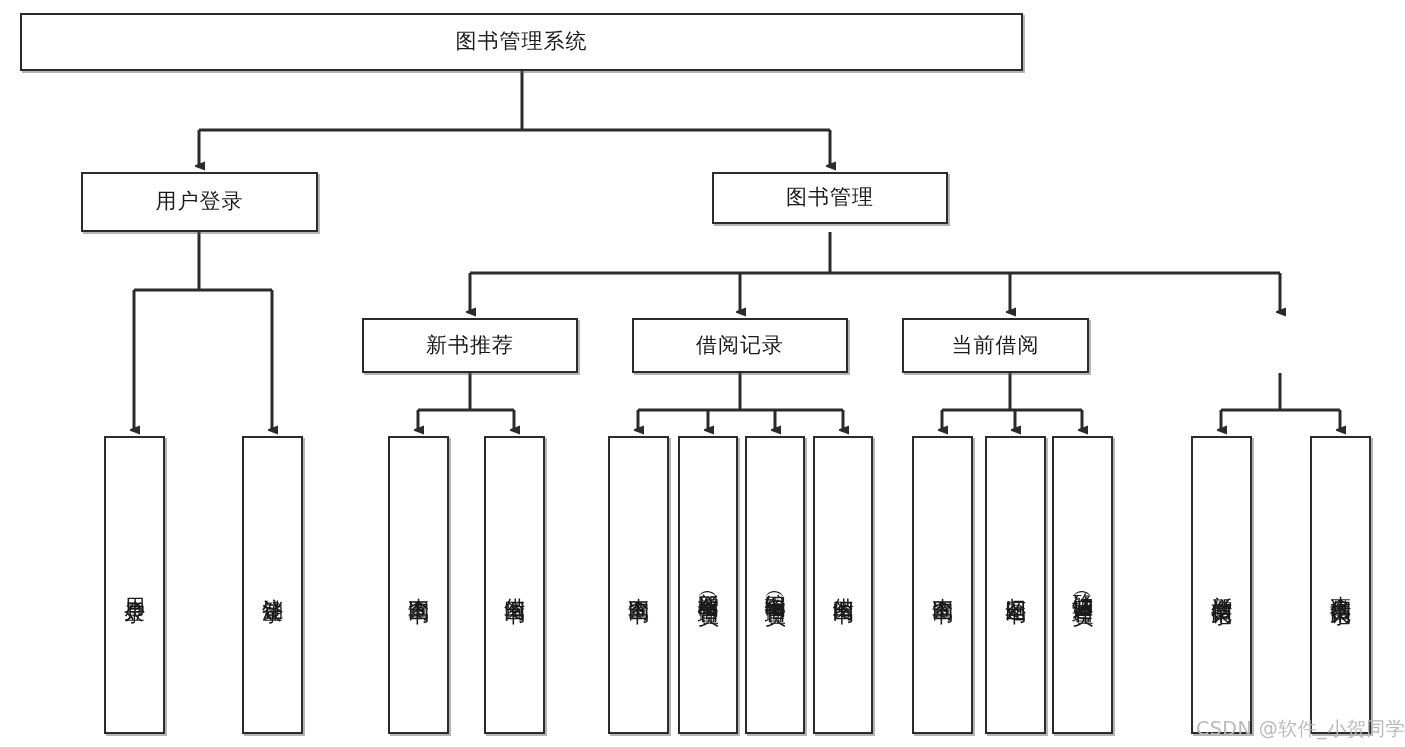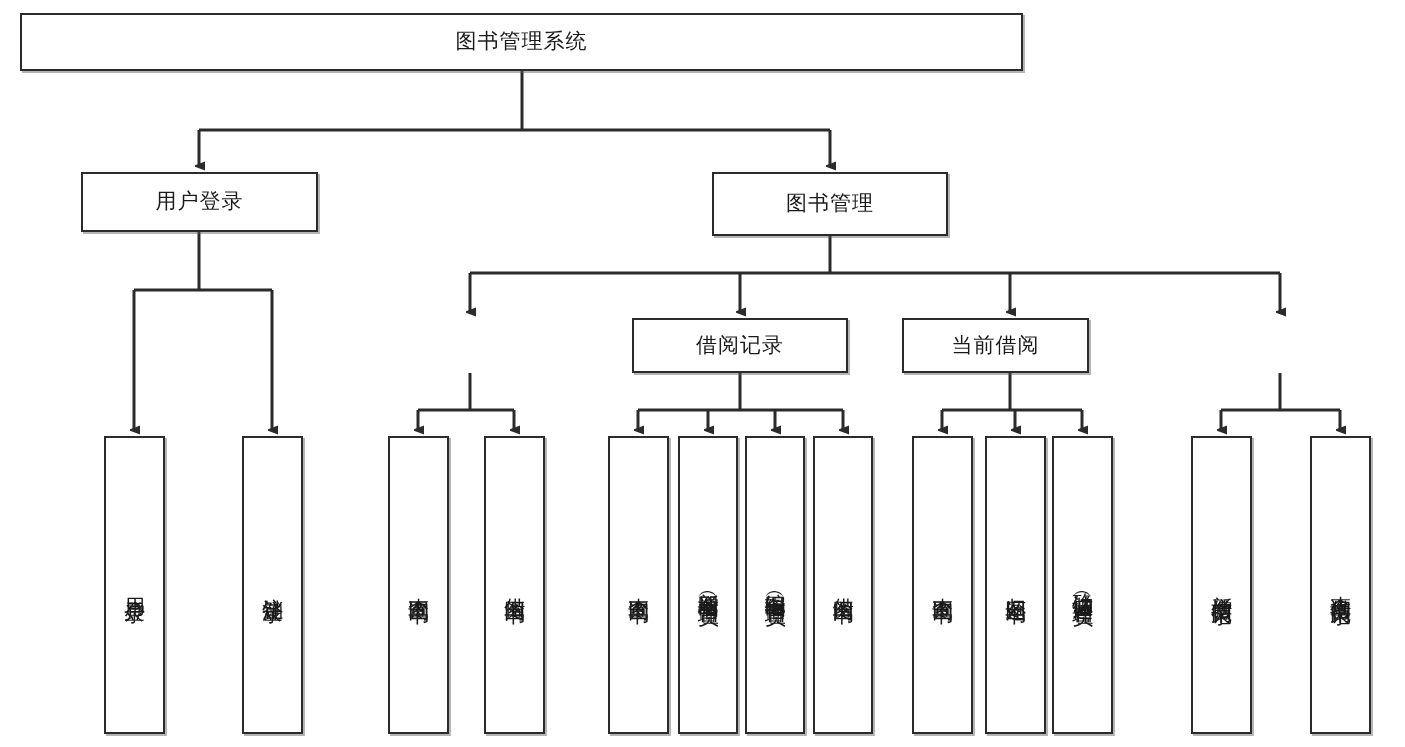--- a/index.html
+++ b/index.html
@@ -121,24 +121,27 @@
     </g>
   </svg>
 
   <div class="node horiz" style="left:20px; top:13px; width:1003px; height:58px;">
     <span>图书管理系统</span>
   </div>
 
   <div class="node horiz" style="left:81px; top:172px; width:237px; height:60px;">
     <span>用户登录</span>
   </div>
-  <div class="node horiz" style="left:712px; top:172px; width:236px; height:64px;">
+  <div class="node horiz" style="left:712px; top:172px; width:236px; height:52px;">
     <span>图书管理</span>
   </div>
 
+  <div class="node horiz" style="left:362px; top:318px; width:216px; height:55px;">
+    <span>新书推荐</span>
+  </div>
   <div class="node horiz" style="left:632px; top:318px; width:216px; height:55px;">
     <span>借阅记录</span>
   </div>
   <div class="node horiz" style="left:902px; top:318px; width:187px; height:55px;">
     <span>当前借阅</span>
   </div>
 
   <div class="node vert" style="left:104px; top:436px; width:61px; height:298px;">
     <span class="vtext">用户登录</span>
   </div>
@@ -172,14 +175,15 @@
   <div class="node vert" style="left:1052px; top:436px; width:61px; height:298px;">
     <span class="vtext">确认归还（管理员）</span>
   </div>
   <div class="node vert" style="left:1191px; top:436px; width:61px; height:298px;">
     <span class="vtext">新增借阅记录</span>
   </div>
   <div class="node vert" style="left:1310px; top:436px; width:61px; height:298px;">
     <span class="vtext">查询借阅记录</span>
   </div>
 
+  <div class="watermark" style="left:1196px; top:716px;">CSDN @软件_小贺同学</div>
 
 </div>
 
 </body></html>

